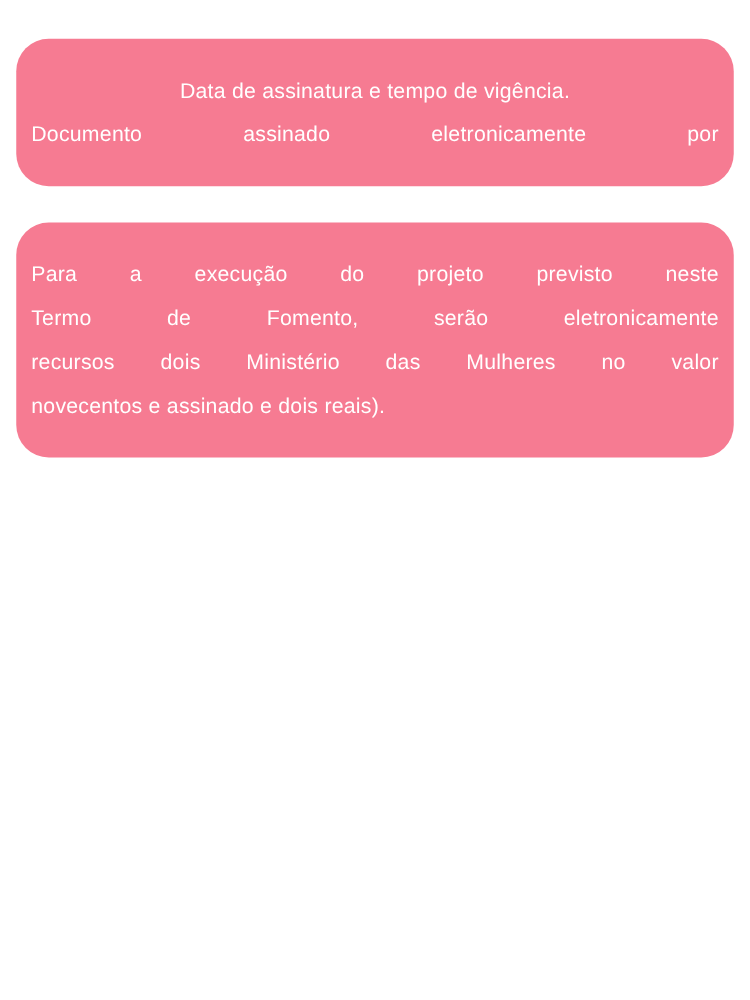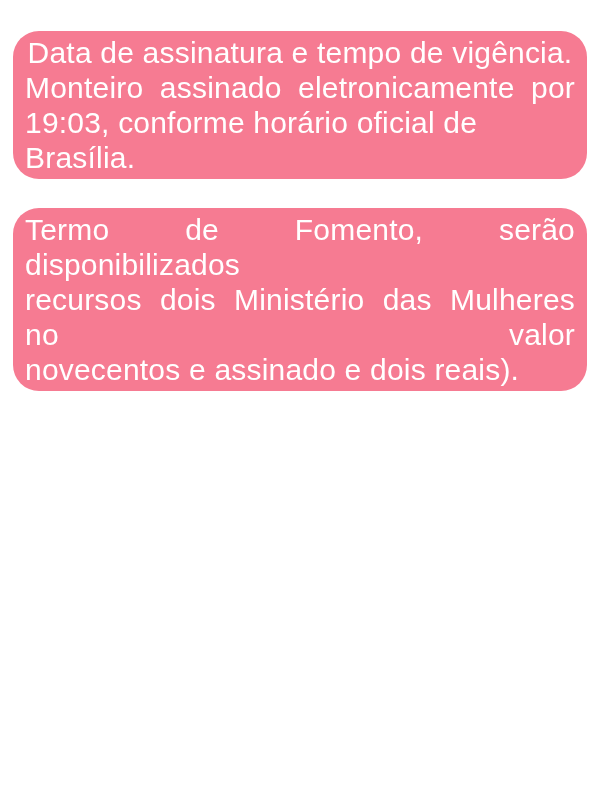--- a/index.html
+++ b/index.html
@@ -22,43 +22,43 @@
   .page {
     width: 600px;
     height: 800px;
     position: relative;
   }
   .card {
     margin: 0 13px;
     background: var(--card-bg);
     color: var(--card-text);
     border-radius: 26px;
-    padding: 4px 12px;
-    font-size: 30px;
+    padding: 24px 12px;
+    font-size: 17px;
     line-height: 35px;
     letter-spacing: 0.2px;
     font-weight: 400;
   }
   .card-signature { margin-top: 31px; }
   .card-funding   { margin-top: 29px; }
   .line { margin: 0; }
   .line.center  { text-align: center; }
   .line.justify { text-align: justify; text-align-last: justify; }
   .line.left    { text-align: left; }
 </style>
 </head>
 <body>
 
 <div class="page">
 
   <section class="card card-signature">
     <p class="line center">Data de assinatura e tempo de vigência.</p>
-    <p class="line justify">Monteiro assinado eletronicamente por</p>
-    <p class="line left">19:03, conforme horário oficial de Brasília.</p>
+    <p class="line justify">Documento assinado eletronicamente por</p>
   </section>
 
   <section class="card card-funding">
-    <p class="line justify">Termo de Fomento, serão disponibilizados</p>
+    <p class="line justify">Para a execução do projeto previsto neste</p>
+    <p class="line justify">Termo de Fomento, serão eletronicamente</p>
     <p class="line justify">recursos dois Ministério das Mulheres no valor</p>
     <p class="line left">novecentos e assinado e dois reais).</p>
   </section>
 
 </div>
 
 </body></html>

